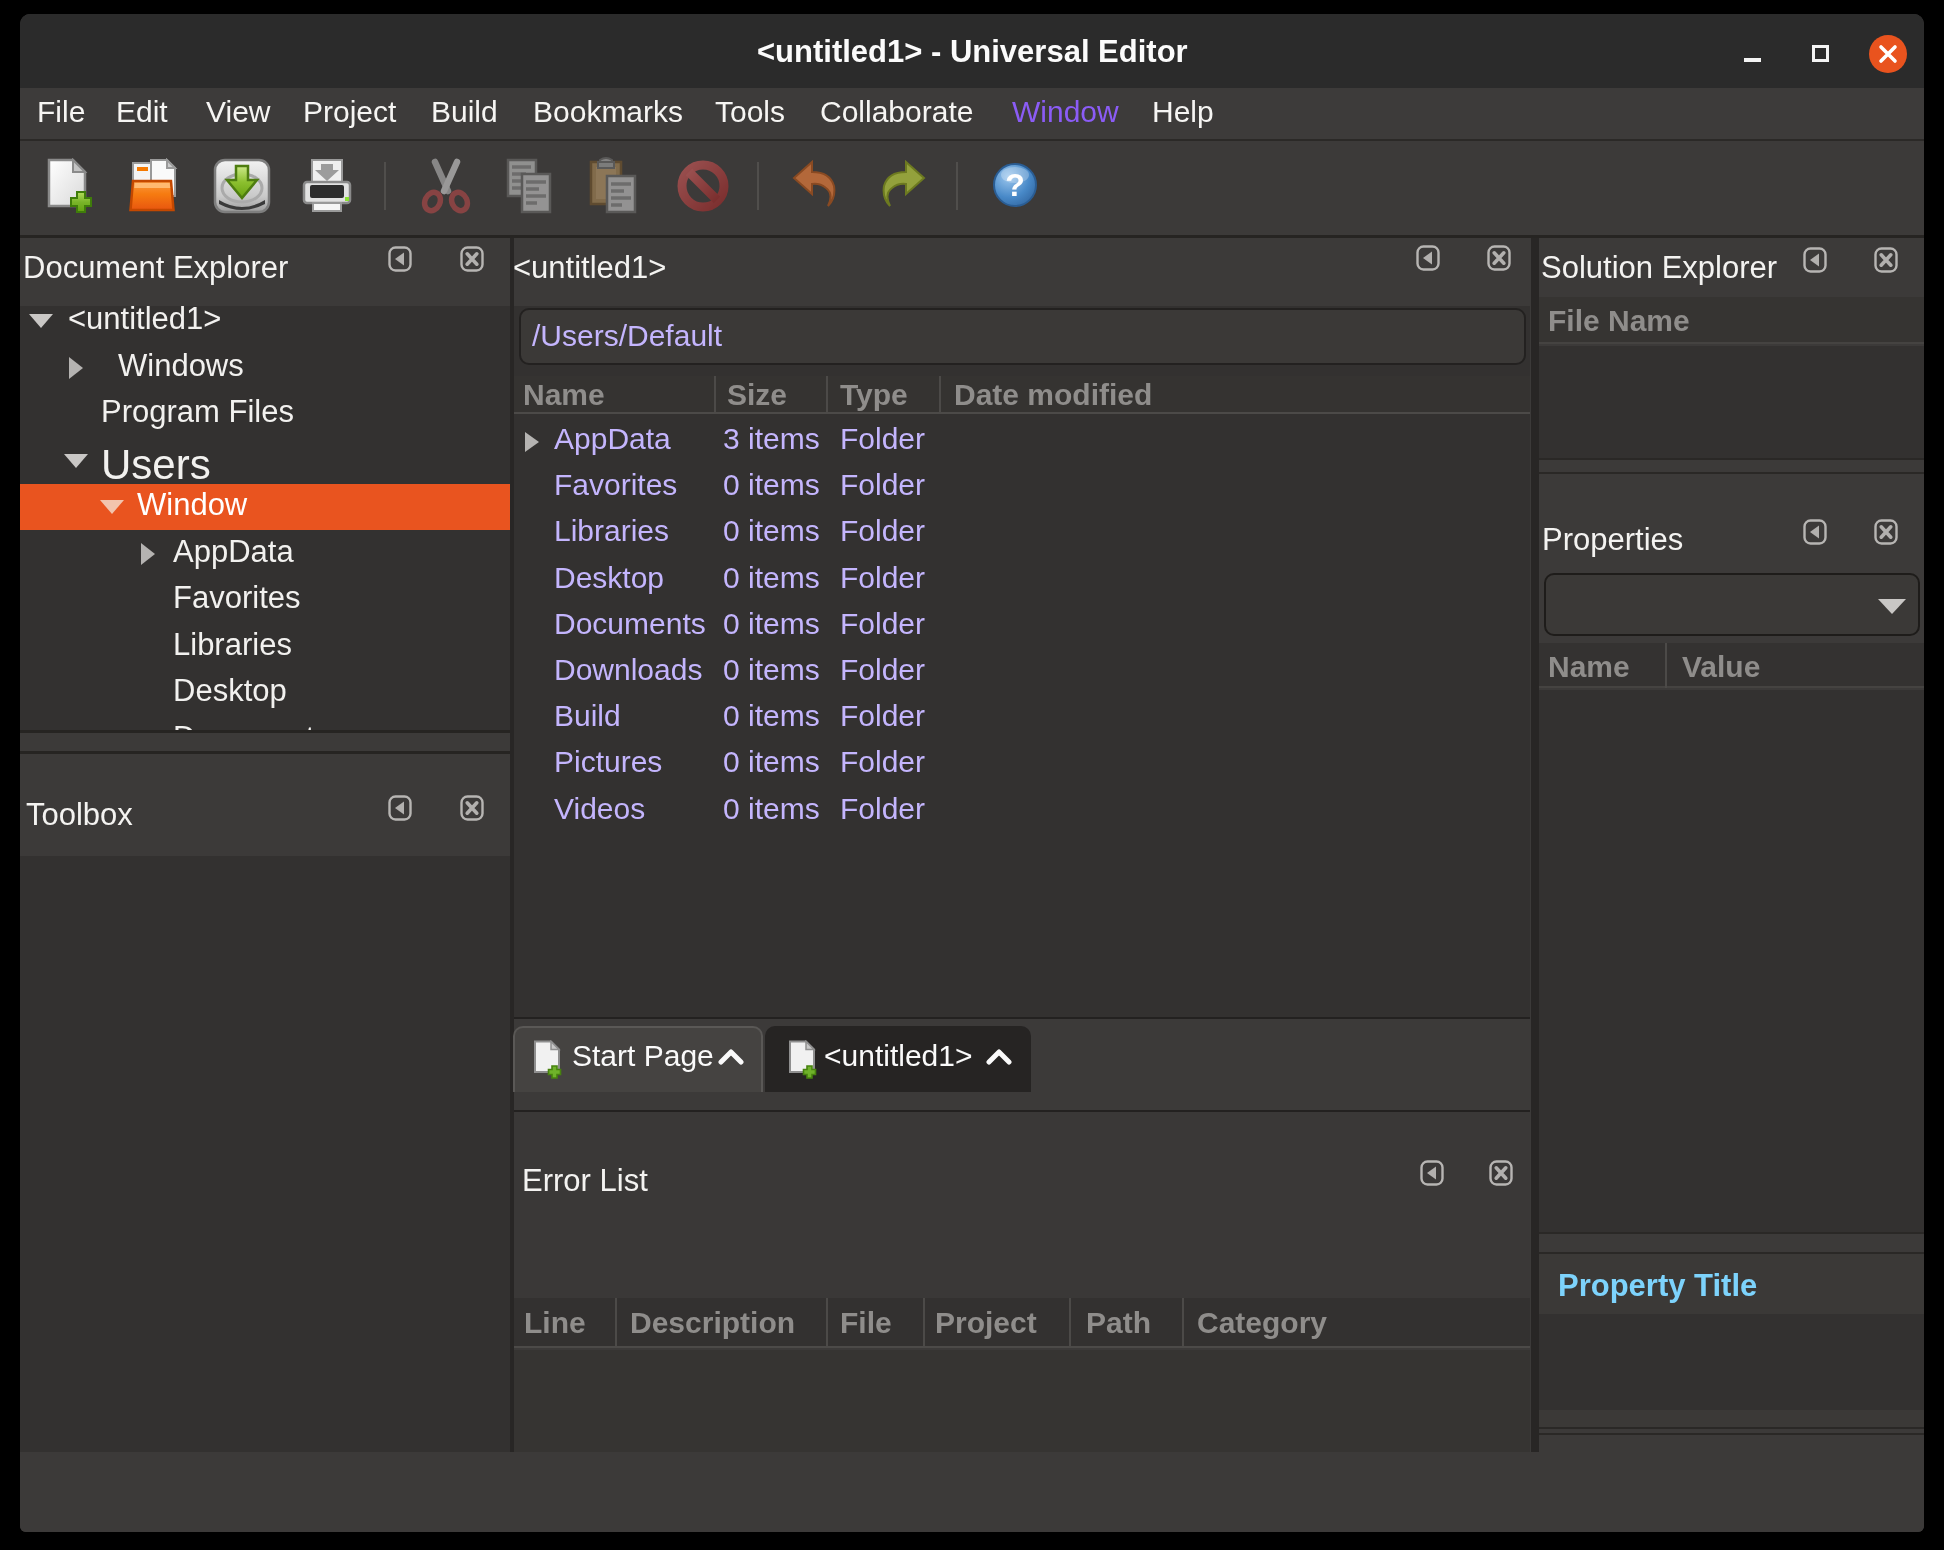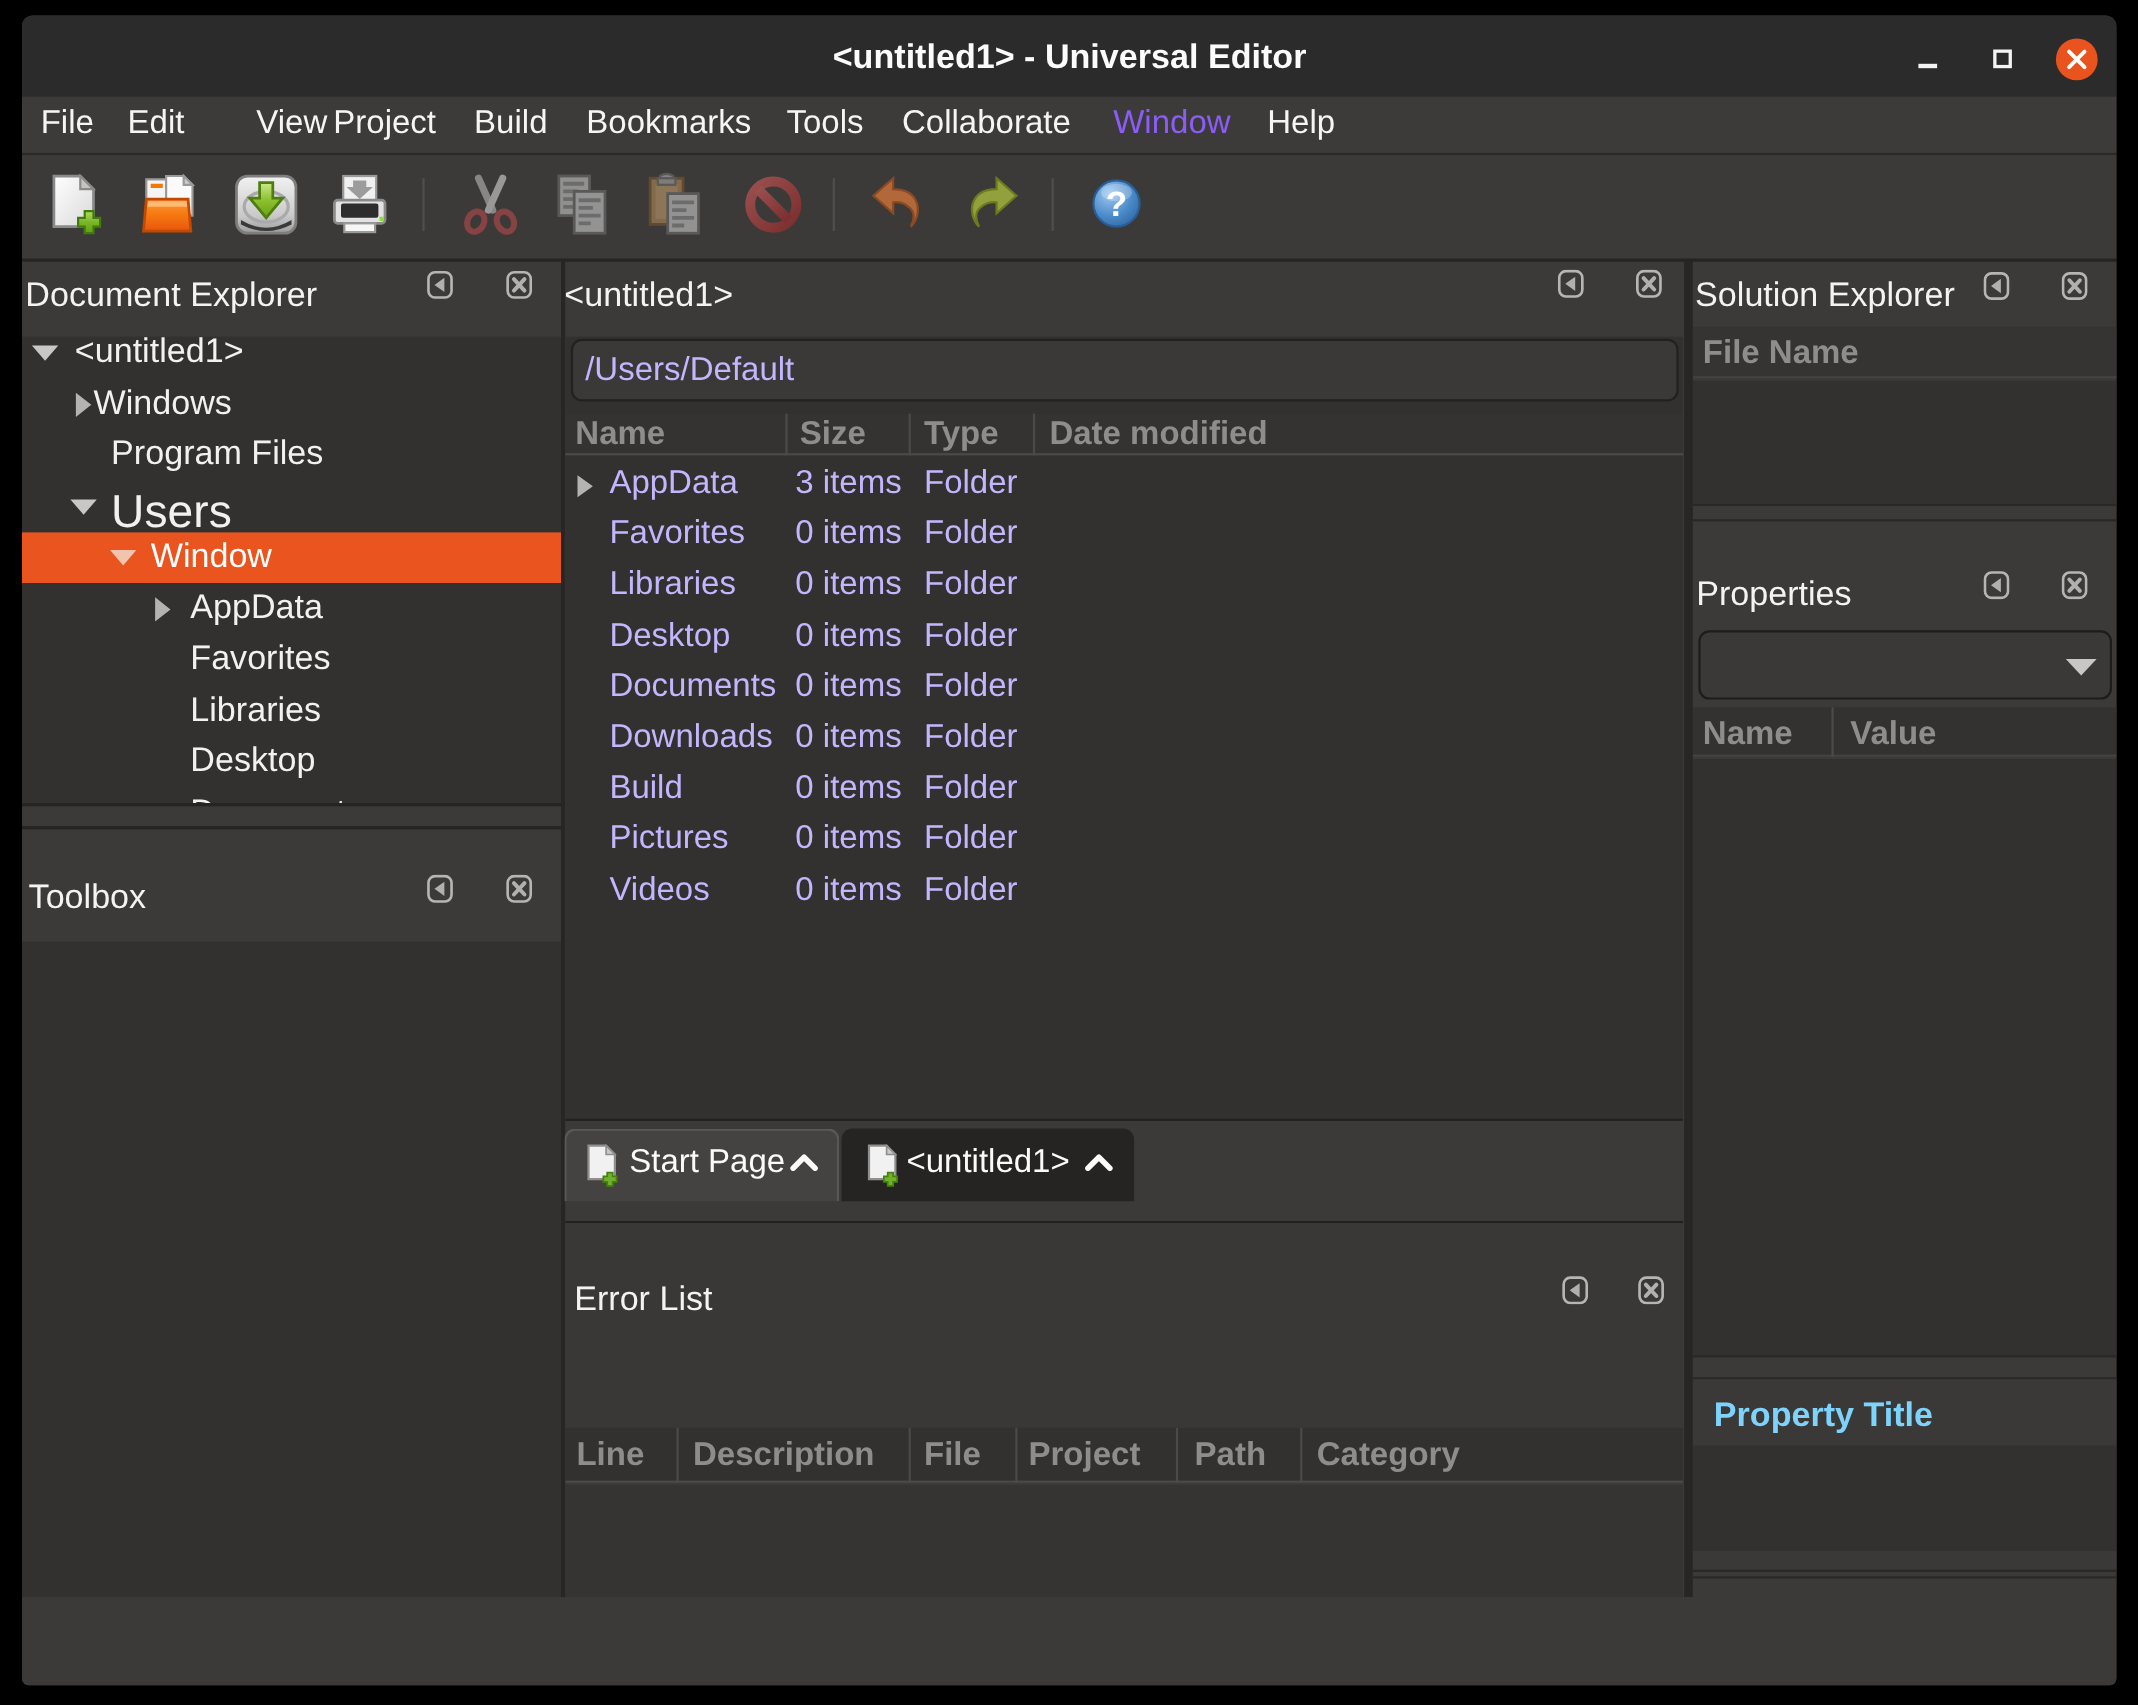--- a/index.html
+++ b/index.html
@@ -24,21 +24,21 @@
 <div class="abs" style="left:1869px;top:35px;width:38px;height:38px;border-radius:50%;background:#e9531e;"></div>
 <svg class="abs" style="left:1869px;top:35px;" width="38" height="38">
     <path d="M12 12 L26 26 M26 12 L12 26" stroke="#fff" stroke-width="3.6" stroke-linecap="round"></path>
   </svg>
 
 <div class="abs" style="left:20px;top:88px;width:1904px;height:51px;background:#3d3b3a;"></div>
 <div class="abs" style="left:20px;top:139px;width:1904px;height:2px;background:#2b2927;"></div>
 
 <div class="txt" style="left:37px;top:95px;font-size:30px;color:#f6f5f3;">File</div>
 <div class="txt" style="left:116px;top:95px;font-size:30px;color:#f6f5f3;">Edit</div>
-<div class="txt" style="left:206px;top:95px;font-size:30px;color:#f6f5f3;margin-left:27px;">View</div>
+<div class="txt" style="left:206px;top:95px;font-size:30px;color:#f6f5f3;">View</div>
 <div class="txt" style="left:303px;top:95px;font-size:30px;color:#f6f5f3;">Project</div>
 <div class="txt" style="left:431px;top:95px;font-size:30px;color:#f6f5f3;">Build</div>
 <div class="txt" style="left:533px;top:95px;font-size:30px;color:#f6f5f3;">Bookmarks</div>
 <div class="txt" style="left:715px;top:95px;font-size:30px;color:#f6f5f3;">Tools</div>
 <div class="txt" style="left:820px;top:95px;font-size:30px;color:#f6f5f3;">Collaborate</div>
 <div class="txt" style="left:1012px;top:95px;font-size:30px;color:#8b5cf6;">Window</div>
 <div class="txt" style="left:1152px;top:95px;font-size:30px;color:#f6f5f3;">Help</div>
 
 <div class="abs" style="left:20px;top:141px;width:1904px;height:94px;background:#3c3a39;"></div>
 <div class="abs" style="left:20px;top:235px;width:1904px;height:3px;background:#262422;"></div>
@@ -48,21 +48,21 @@
 
 <div class="abs" style="left:20px;top:238px;width:490px;height:1214px;background:#3c3a39;"></div>
 <div class="abs" style="left:20px;top:306px;width:490px;height:424px;background:#333130;"></div>
 <div class="txt hdrtxt" style="left:23px;top:250px;">Document Explorer</div>
 
 <div class="abs" style="left:20px;top:306px;width:490px;height:424px;overflow:hidden;">
 <div class="txt" style="left:48px;top:-5px;font-size:31px;color:#f2f1ef;">&lt;untitled1&gt;</div>
 <svg class="abs" style="left:8px;top:7px;" width="26" height="16">
       <path d="M1 1 L25 1 L13 15 Z" fill="#c9c7c5"></path>
     </svg>
-<div class="txt" style="left:65px;top:42px;font-size:31px;color:#f2f1ef;">Windows</div>
+<div class="txt" style="left:98px;top:42px;font-size:31px;color:#f2f1ef;">Windows</div>
 <svg class="abs" style="left:48px;top:50px;" width="16" height="24">
       <path d="M1 1 L15 12 L1 23 Z" fill="#b5b3b1"></path>
     </svg>
 <div class="txt" style="left:81px;top:88px;font-size:31px;color:#f2f1ef;">Program Files</div>
 <div class="txt" style="left:81px;top:135px;font-size:42px;color:#f2f1ef;">Users</div>
 <svg class="abs" style="left:43px;top:147px;" width="26" height="16">
       <path d="M1 1 L25 1 L13 15 Z" fill="#c9c7c5"></path>
     </svg>
 <div class="abs" style="left:0;top:178px;width:490px;height:46px;background:#e9541f;"></div>
 <div class="txt" style="left:117px;top:181px;font-size:31px;color:#ffffff;">Window</div>

